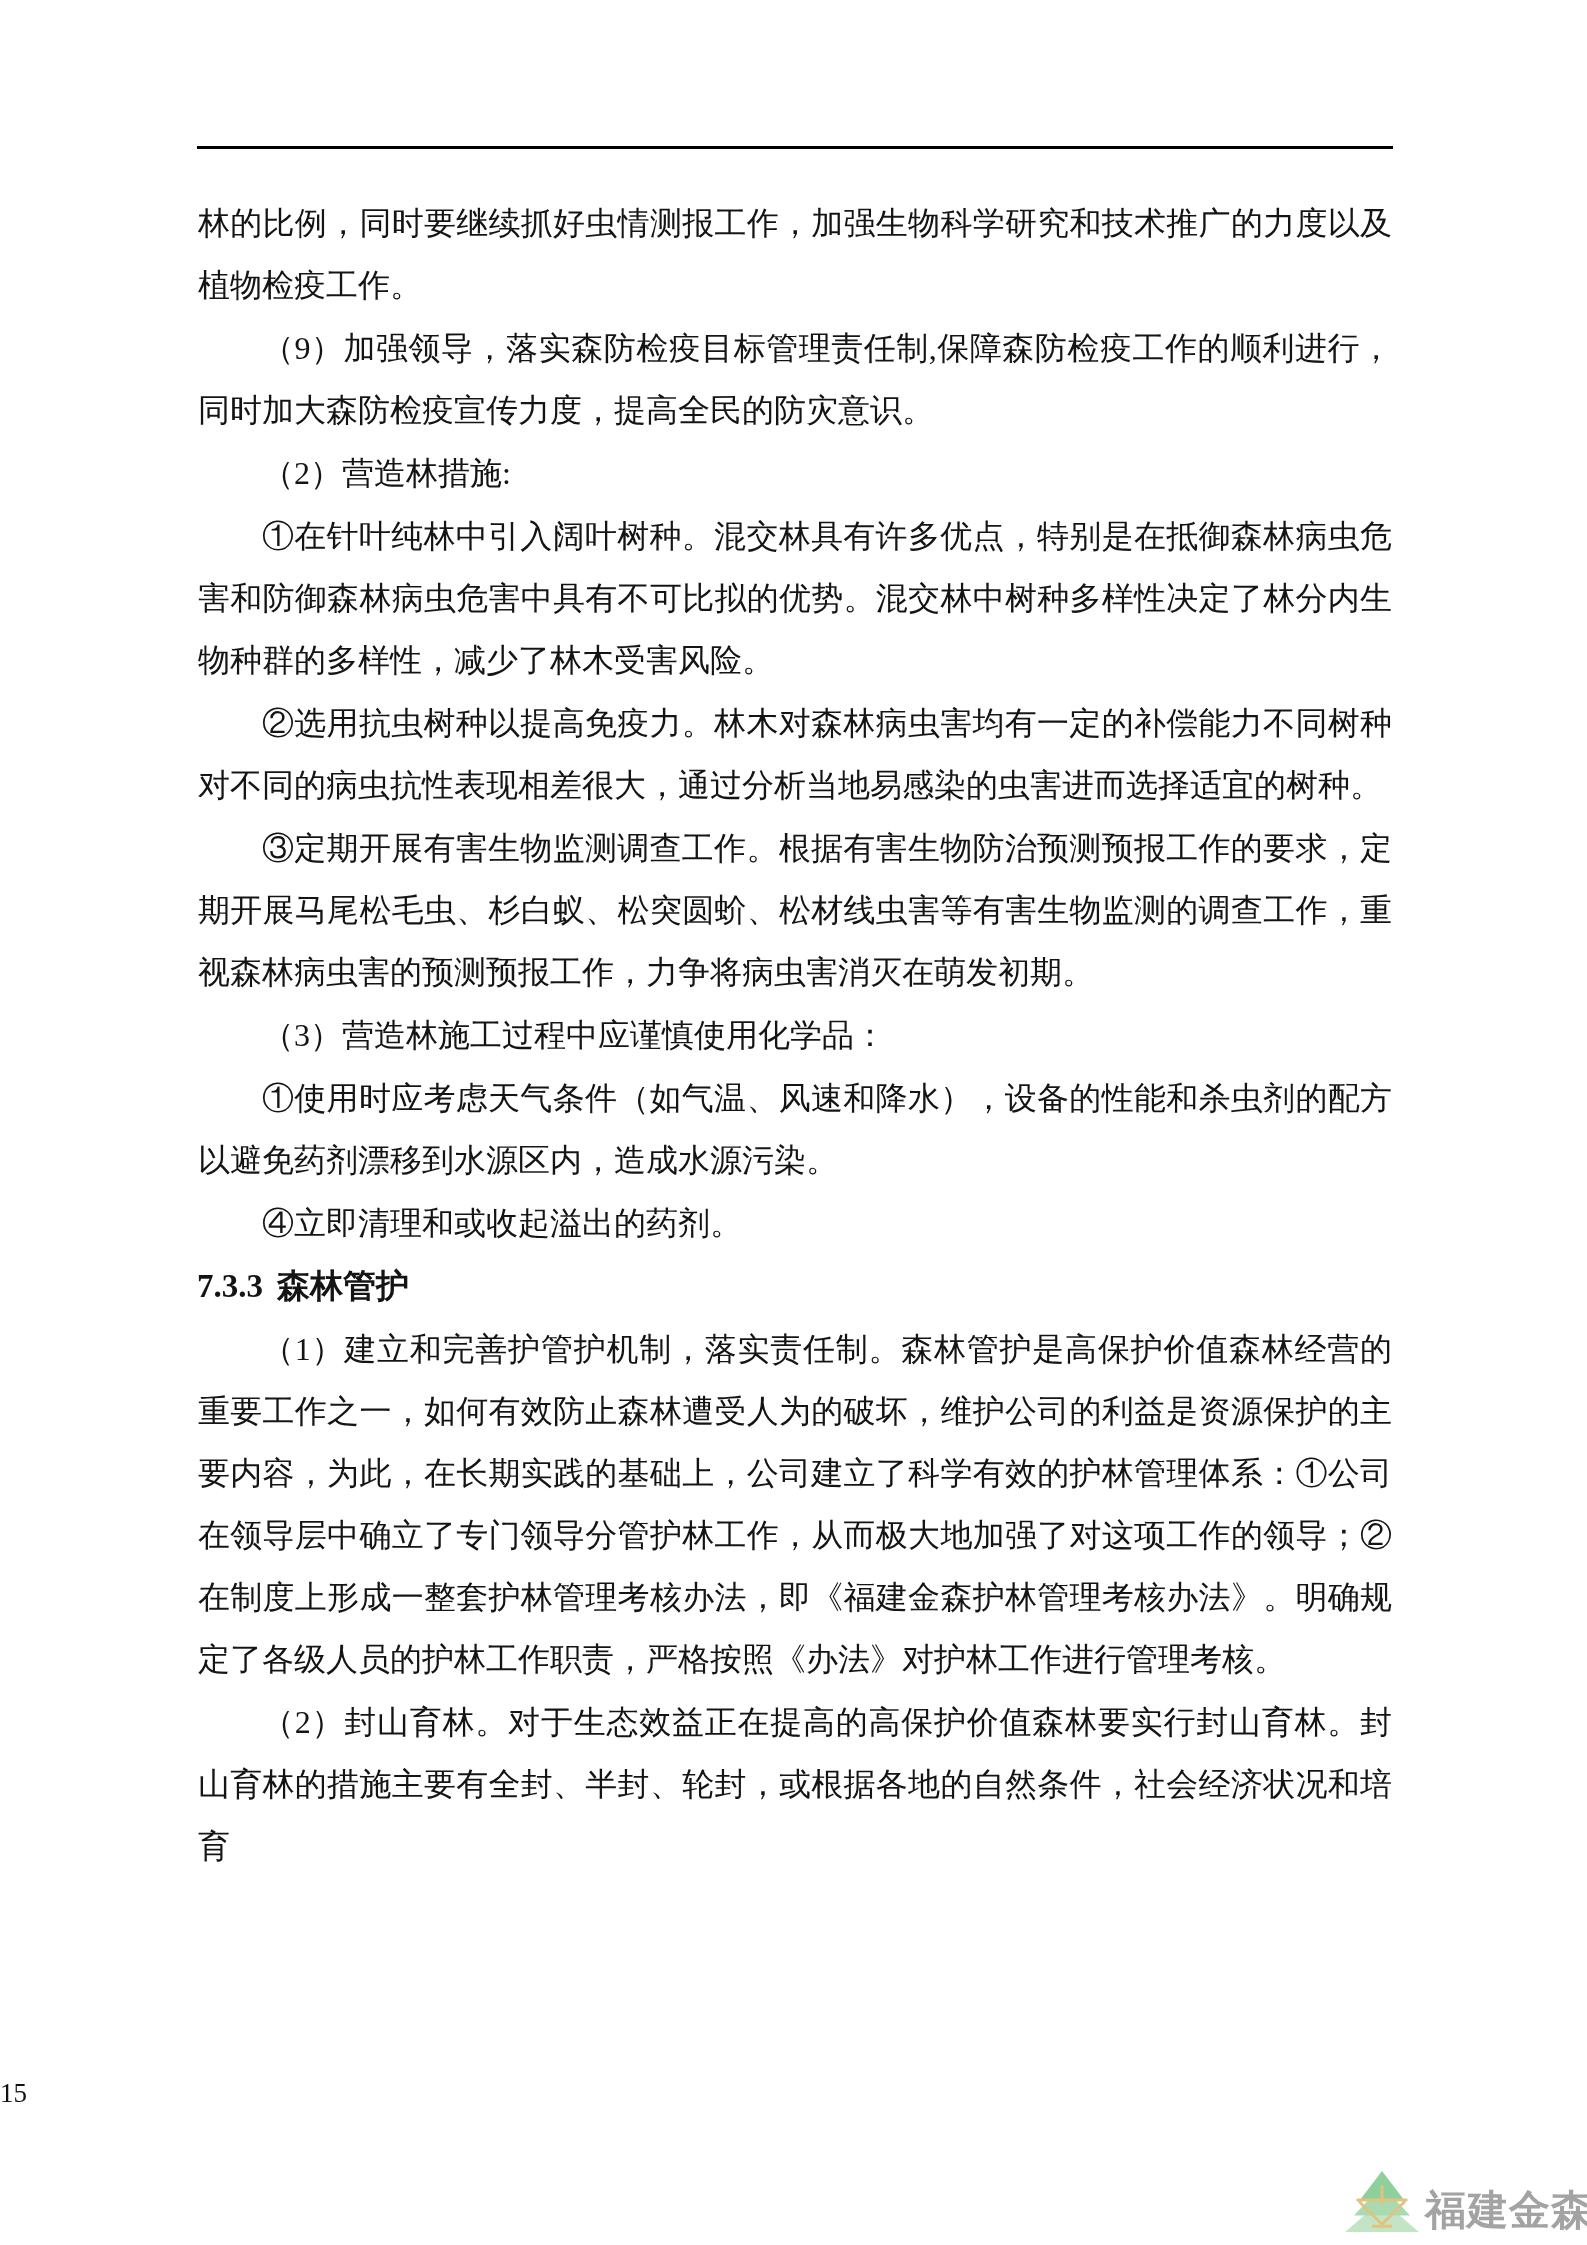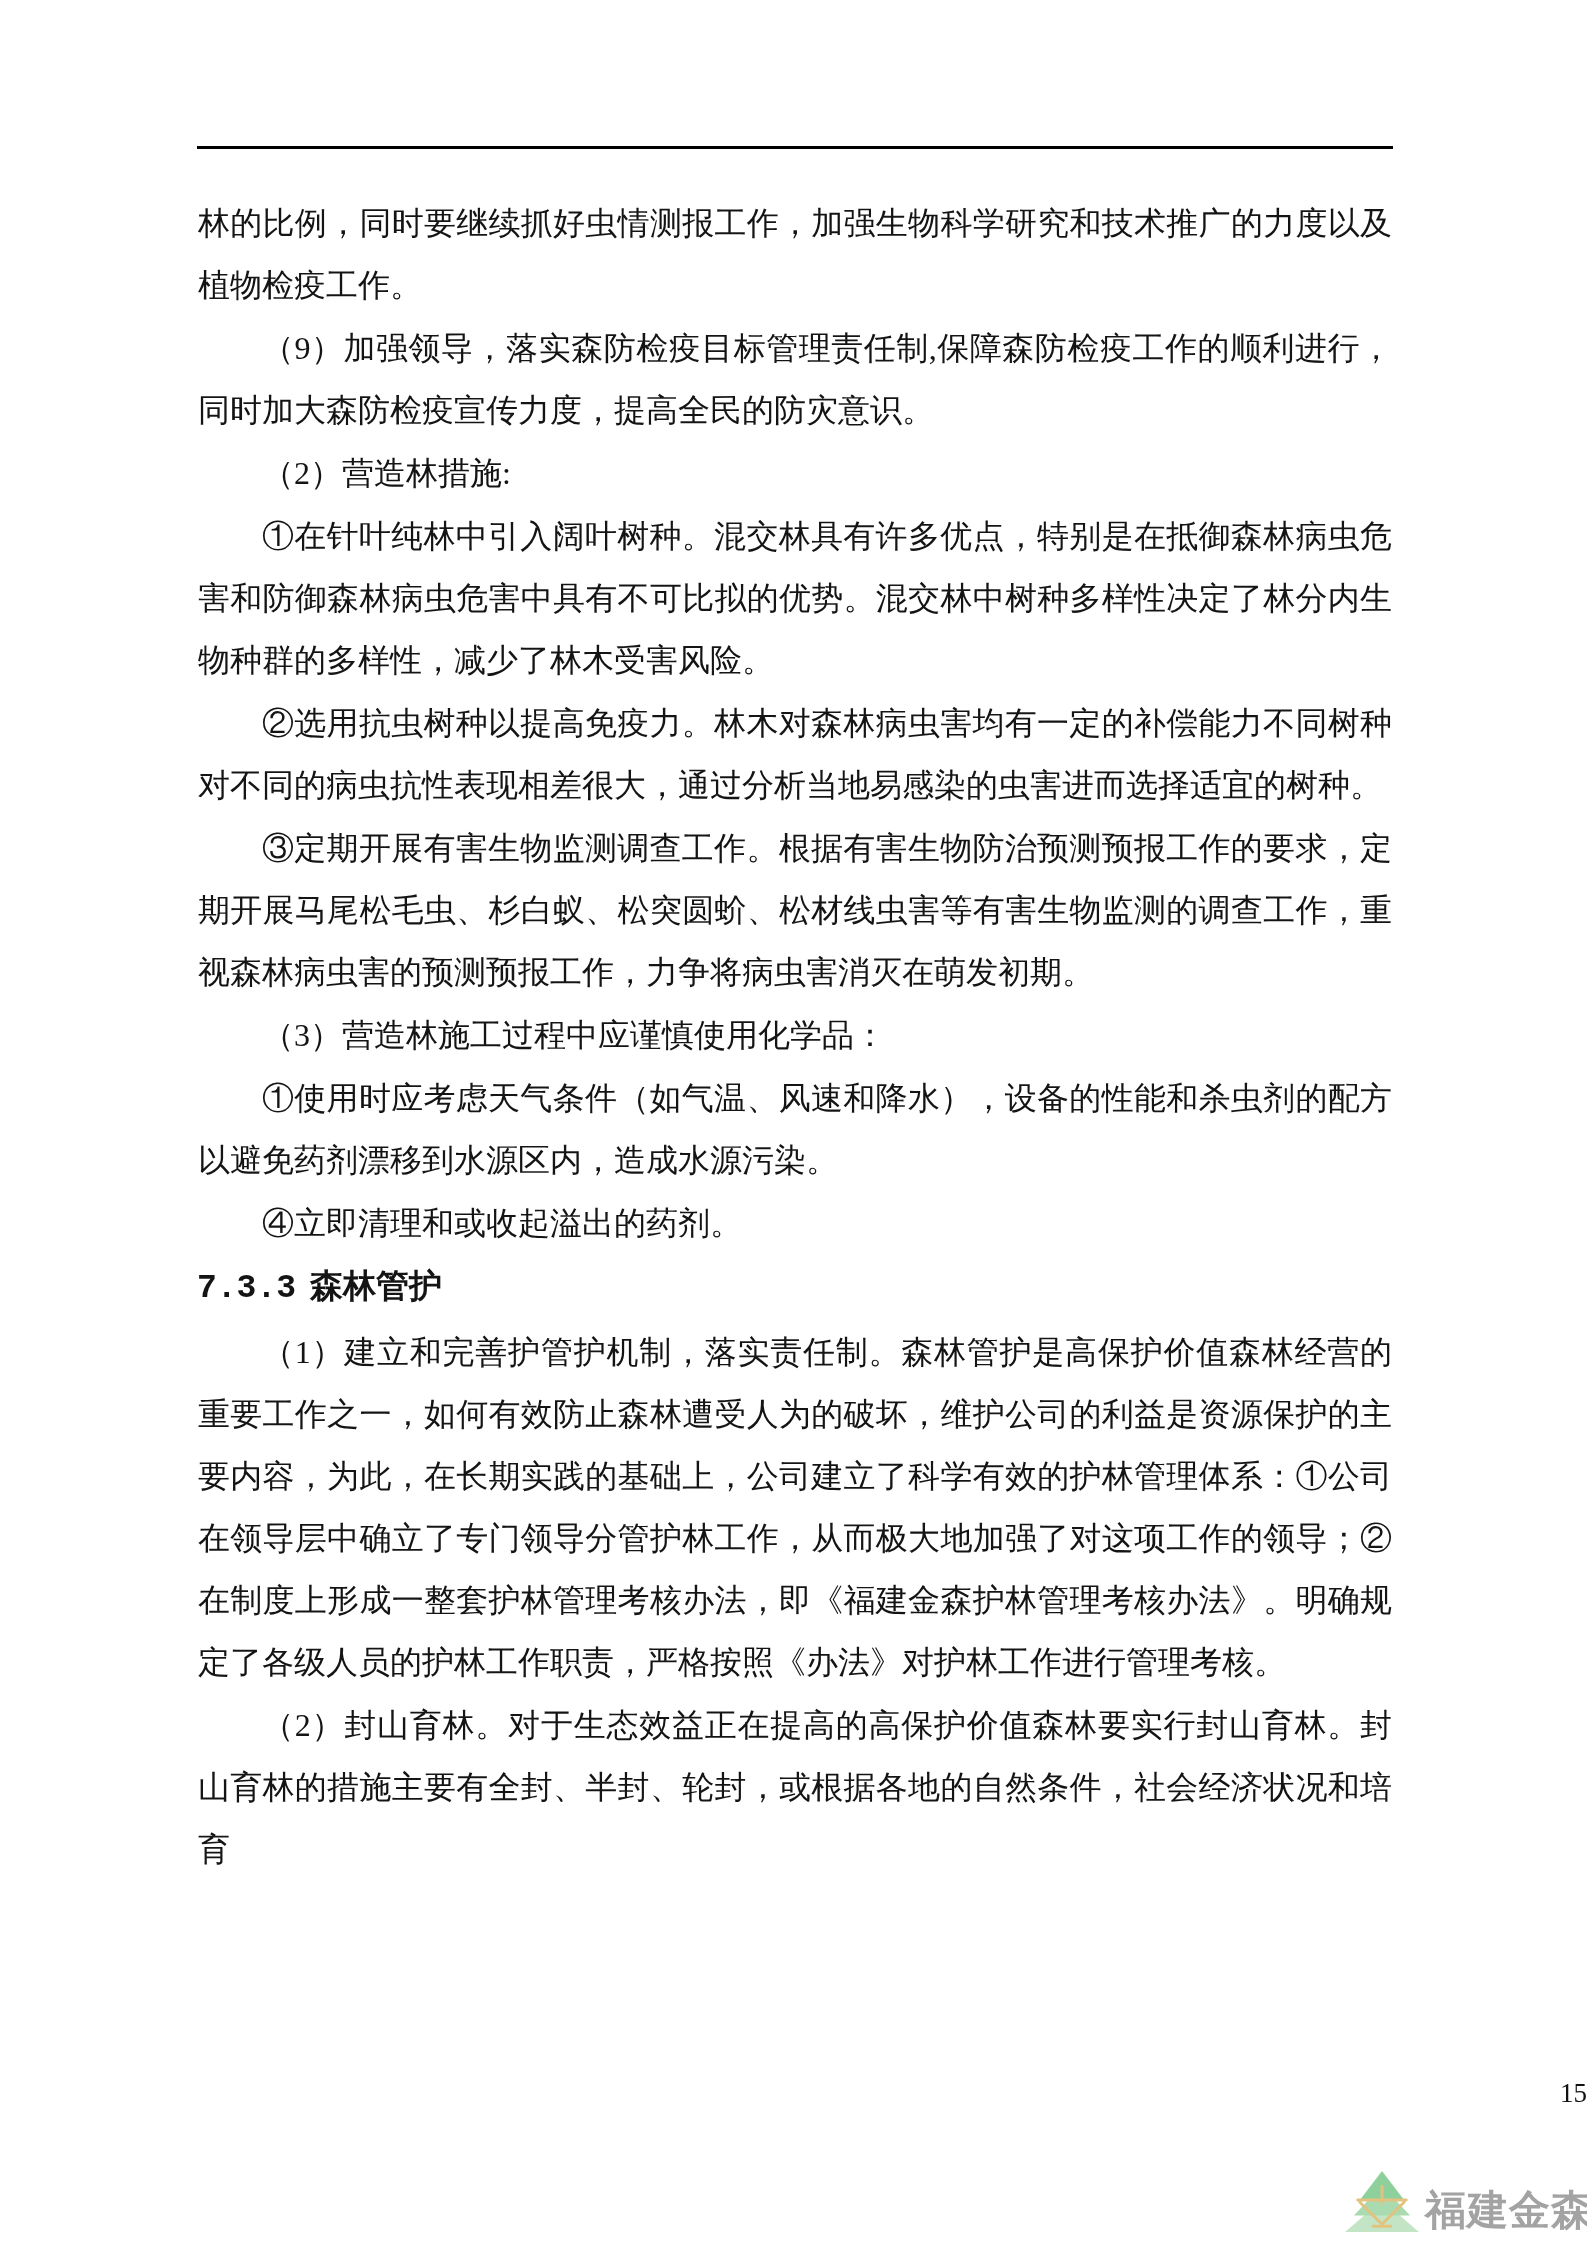--- a/index.html
+++ b/index.html
@@ -49,35 +49,35 @@
   .content p.indent { text-indent: 2em; }
   .content h2.section-heading {
     margin: 0;
     padding: 0;
     font-size: 33px;
     line-height: 62px;
     font-weight: bold;
     text-align: left;
   }
   .content h2 .heading-number {
-    font-family: Liberation Mono, monospace;
+    font-family: Liberation Serif, serif;
     font-weight: bold;
     margin-right: 14px;
   }
   .content h2 .heading-title {
     font-family: "Liberation Sans", "DejaVu Sans", sans-serif;
     font-weight: bold;
   }
   
   .page-number {
     position: absolute;
     top: 2078px;
     left: 0;
     width: 100%;
-    text-align: right;
+    text-align: left;
     font-size: 27px;
     color: #111111;
   }
   .company-logo {
     position: absolute;
     left: 1343px;
     top: 2170px;
     display: flex;
     align-items: flex-end;
   }

